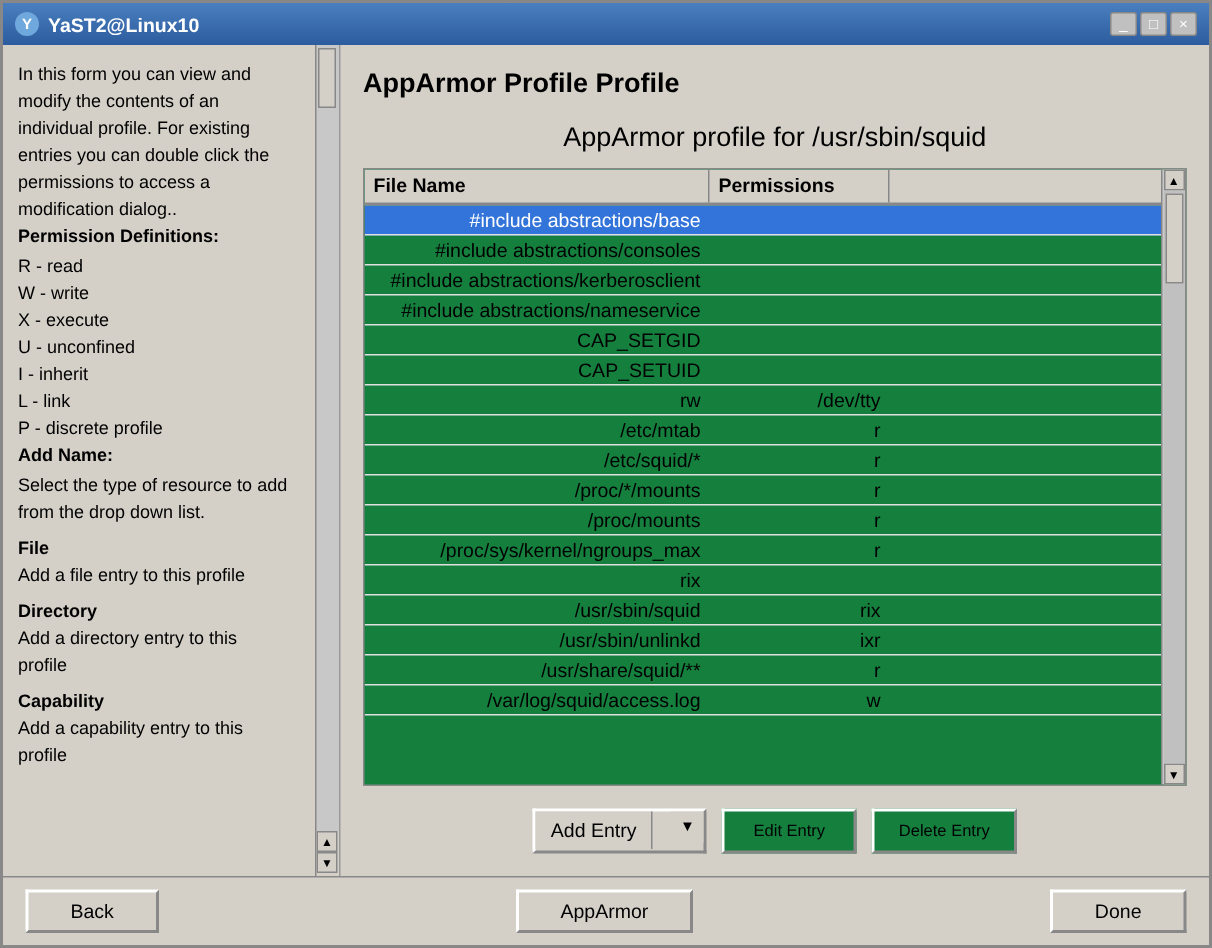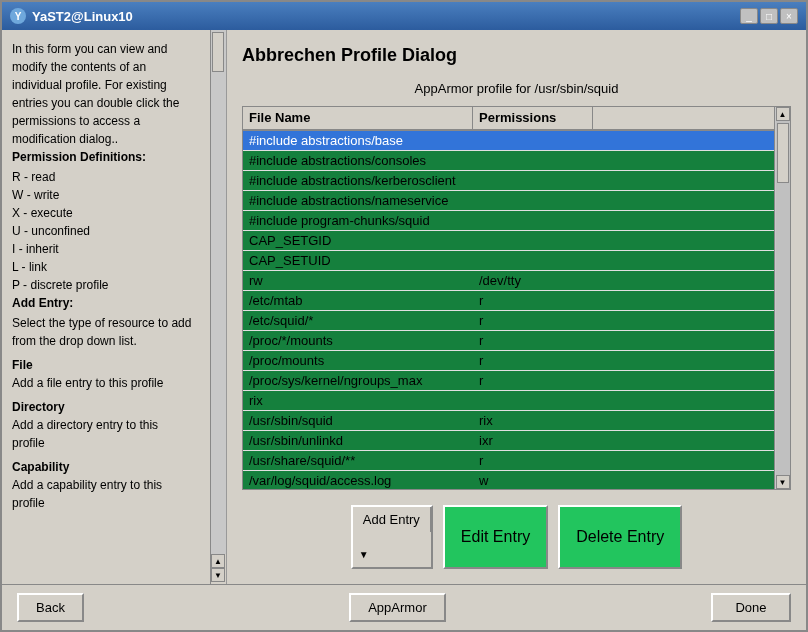--- a/index.html
+++ b/index.html
@@ -111,21 +111,21 @@
       flex-direction: column;
       gap: 10px;
     }
     .dialog-title {
       font-size: 18px;
       font-weight: bold;
       color: #000;
       margin-bottom: 5px;
     }
     .profile-subtitle {
-      font-size: 13px;
+      font-size: 18px;
       color: #000;
       text-align: center;
     }
     .table-container {
       flex: 1;
       border: 1px solid #888;
       background: #15803d;
       overflow: hidden;
       display: flex;
       flex-direction: column;
@@ -150,20 +150,21 @@
     .table-header-cell:nth-child(2) {
       width: 120px;
     }
     .table-header-cell:last-child {
       flex: 1;
     }
     .table-body {
       flex: 1;
       overflow-y: auto;
       overflow-x: hidden;
+      text-align: right;
     }
     .table-row {
       display: flex;
       min-height: 20px;
       border-bottom: 1px solid #e0e0e0;
     }
     .table-row.selected {
       background: #3274d9;
       color: white;
     }
@@ -219,38 +220,37 @@
       top: 2px;
       left: 1px;
     }
     .table-buttons {
       display: flex;
       gap: 10px;
       justify-content: center;
       margin-top: 5px;
     }
     .btn {
-      padding: 21px 16px;
-      background: #22c55e;
+      padding: 7px 16px;
+      background: #15803d;
       border: 2px solid #888;
       border-top-color: #fff;
       border-left-color: #fff;
       cursor: pointer;
-      font-size: 16px;
+      font-size: 11px;
       min-width: 90px;
       text-align: center;
     }
     .btn-dropdown {
       display: flex;
       align-items: flex-start;
       gap: 12px;
       border: 2px solid #888;
       border-top-color: #fff;
       border-left-color: #fff;
-      flex-direction: column;
     }
     .btn-dropdown-main {
       padding: 5px 10px;
       background: #d4d0c8;
       cursor: pointer;
       font-size: 13px;
       border: none;
       border-right: 1px solid #888;
     }
     .btn-dropdown-arrow {
@@ -262,21 +262,21 @@
     }
     .bottom-bar {
       border-top: 1px solid #888;
       padding: 8px 15px;
       display: flex;
       justify-content: space-between;
       align-items: center;
       background: #d4d0c8;
     }
     .bottom-btn {
-      padding: 5px 17px;
+      padding: 5px 28px;
       background: #d4d0c8;
       border: 2px solid #888;
       border-top-color: #fff;
       border-left-color: #fff;
       cursor: pointer;
       font-size: 13px;
     }
     .bottom-btn.done {
       min-width: 80px;
     }
@@ -304,41 +304,41 @@
       <div class="left-panel-text">
         <p>In this form you can view and modify the contents of an individual profile. For existing entries you can double click the permissions to access a modification dialog..</p>
         <p class="section-title">Permission Definitions:</p>
         <p>R - read</p>
         <p>W - write</p>
         <p>X - execute</p>
         <p>U - unconfined</p>
         <p>I - inherit</p>
         <p>L - link</p>
         <p>P - discrete profile</p>
-        <p class="section-title">Add Entry:</p>
+        <p class="section-title">Add Name:</p>
         <p>Select the type of resource to add from the drop down list.</p>
         <p class="subsection-title">File</p>
         <p>Add a file entry to this profile</p>
         <p class="subsection-title">Directory</p>
         <p>Add a directory entry to this profile</p>
         <p class="subsection-title">Capability</p>
         <p>Add a capability entry to this profile</p>
       </div>
 
       <div style="position:absolute; right:0; bottom:0; width:16px; height:30px; display:flex; flex-direction:column; border-left:1px solid #888;">
         <div class="scroll-btn">▲</div>
         <div class="scroll-btn">▼</div>
       </div>
       <div style="position:absolute; right:0; top:0; bottom:30px; width:16px; background:#c8c8c8; border-left:1px solid #888; display:flex; flex-direction:column;">
         <div style="width:12px; height:40px; background:#d4d0c8; border:1px solid #888; margin:2px 1px;"></div>
       </div>
     </div>
 
     <div class="right-panel">
-      <div class="dialog-title">Abbrechen Profile Dialog</div>
+      <div class="dialog-title">AppArmor Profile Profile</div>
       <div class="profile-subtitle">AppArmor profile for /usr/sbin/squid</div>
 
       <div class="table-container">
         <div class="table-header">
           <div class="table-header-cell">File Name</div>
           <div class="table-header-cell">Permissions</div>
           <div class="table-header-cell"></div>
         </div>
         <div class="table-body" style="padding-right:16px;">
 
@@ -352,25 +352,20 @@
               <div class="table-cell"></div>
               <div class="table-cell" style="flex: 1 1 0%;"></div>
             </div>
             <div class="table-row">
               <div class="table-cell">#include abstractions/kerberosclient</div>
               <div class="table-cell"></div>
               <div class="table-cell" style="flex: 1 1 0%;"></div>
             </div>
             <div class="table-row">
               <div class="table-cell">#include abstractions/nameservice</div>
-              <div class="table-cell"></div>
-              <div class="table-cell" style="flex: 1 1 0%;"></div>
-            </div>
-            <div class="table-row">
-              <div class="table-cell">#include program-chunks/squid</div>
               <div class="table-cell"></div>
               <div class="table-cell" style="flex: 1 1 0%;"></div>
             </div>
             <div class="table-row">
               <div class="table-cell">CAP_SETGID</div>
               <div class="table-cell"></div>
               <div class="table-cell" style="flex: 1 1 0%;"></div>
             </div>
             <div class="table-row">
               <div class="table-cell">CAP_SETUID</div>

